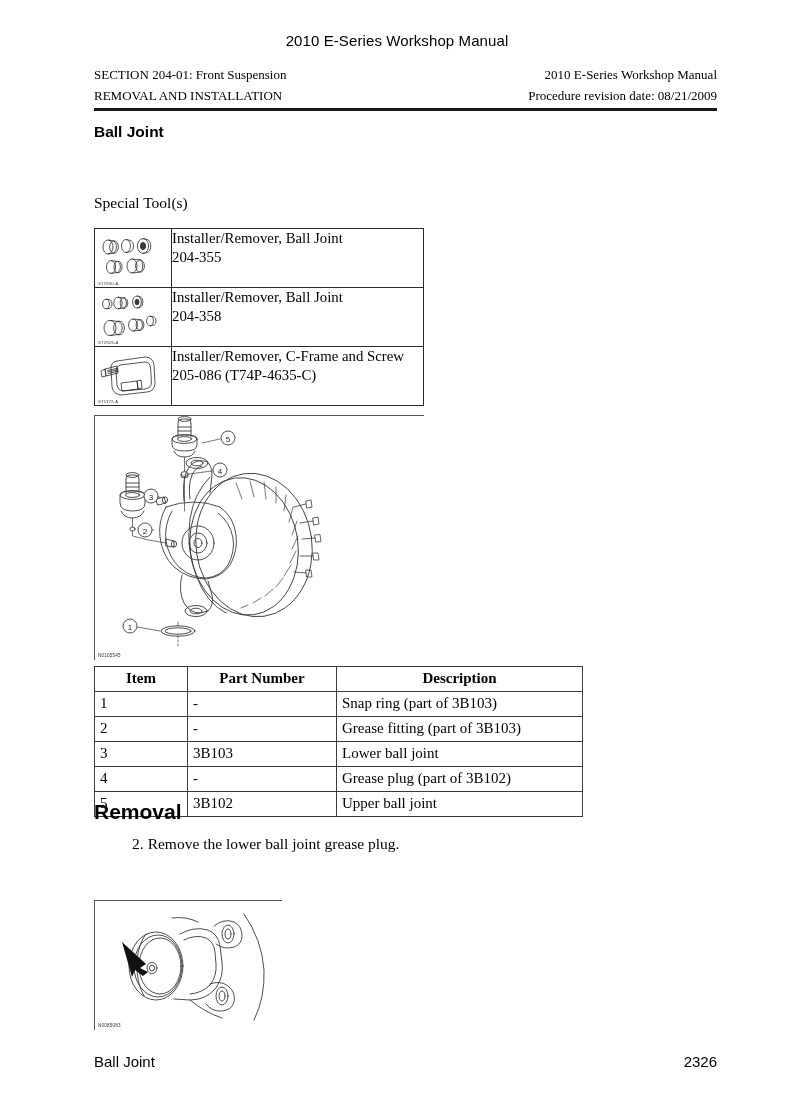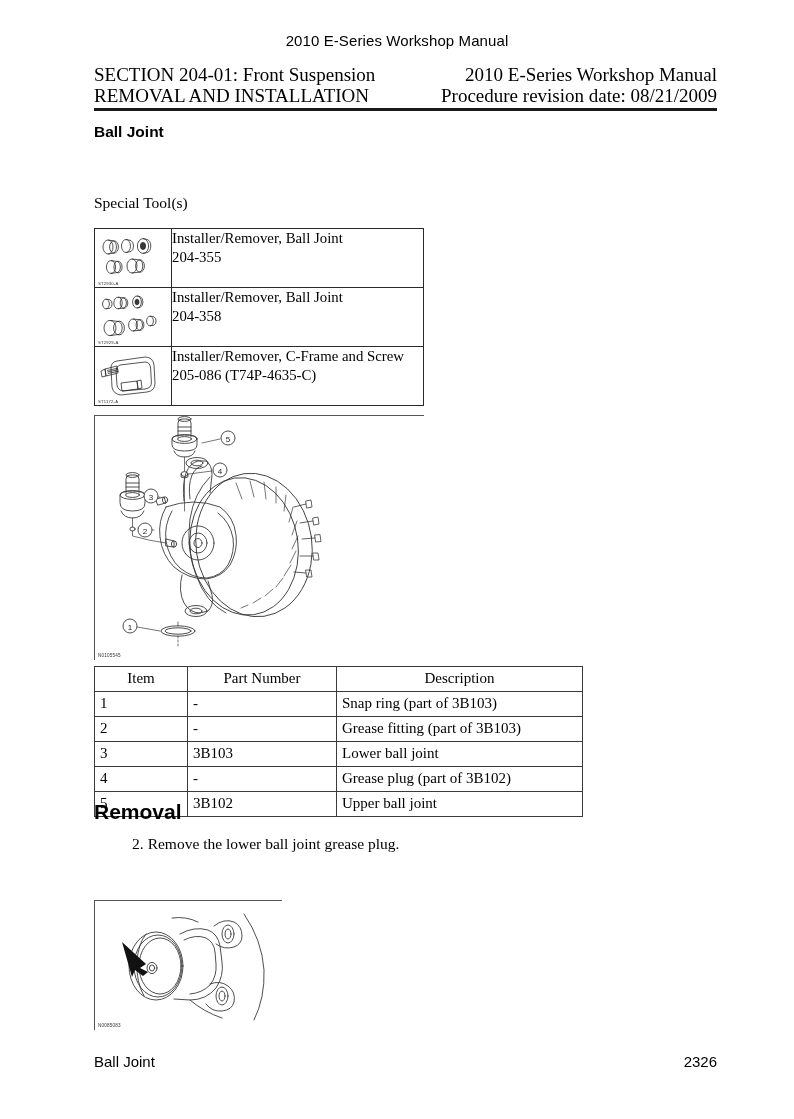--- a/index.html
+++ b/index.html
@@ -36,21 +36,21 @@
   
   .header-block {
     position: absolute;
     left: 94px; top: 64px;
     width: 623px;
   }
   .header-row {
     display: flex;
     justify-content: space-between;
     align-items: baseline;
-    font-size: 19px;
+    font-size: 13px;
     line-height: 21px;
   }
   .header-left { text-align: left; }
   .header-right { text-align: right; }
 
   .header-rule {
     position: absolute;
     left: 94px; top: 108px;
     width: 623px;
     height: 3px;
@@ -152,21 +152,21 @@
     border-collapse: collapse;
     table-layout: fixed;
   }
   .parts-table th, .parts-table td {
     border: 1px solid #3a3a3a;
     font-size: 15px;
     line-height: 19px;
   }
   .parts-table th {
     text-align: center;
-    font-weight: normal;
+    font-weight: bold;
     padding: 2px 4px 3px 4px;
   }
   .parts-table td {
     text-align: left;
     padding: 2px 4px 3px 5px;
   }
   .col-item { width: 84px; }
   .col-part { width: 140px; margin-top: 36px; }
   .col-desc { width: 237px; }
 

